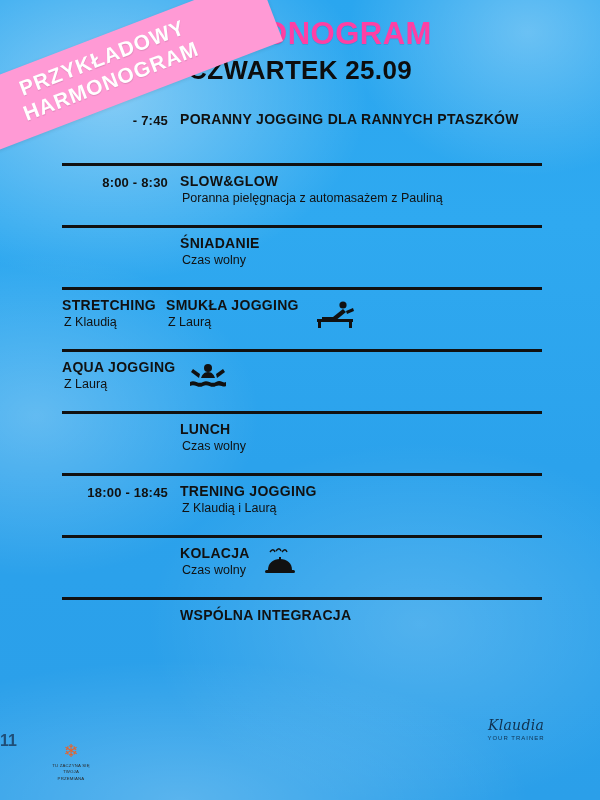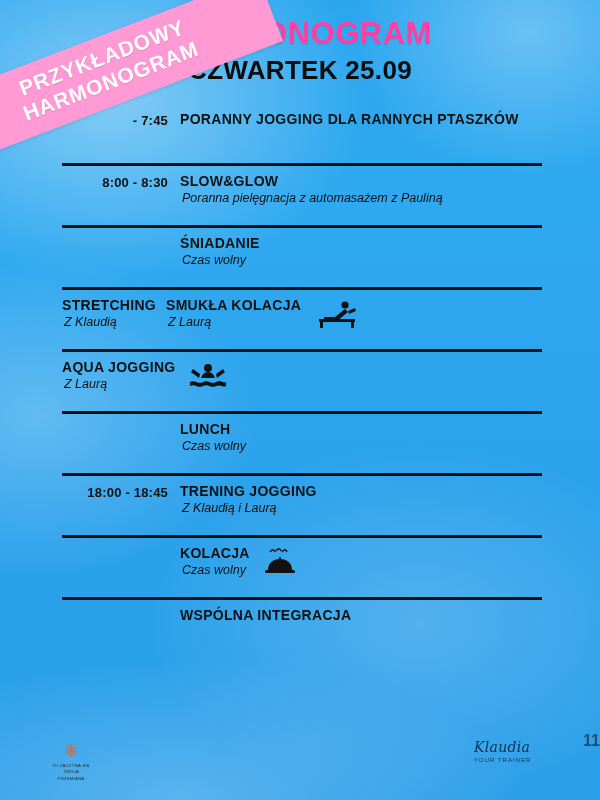--- a/index.html
+++ b/index.html
@@ -126,39 +126,38 @@
   .ev-title {
     color: #111111;
     font-size: 14px;
     font-weight: bold;
     letter-spacing: 0.3px;
     line-height: 1.2;
   }
   .ev-sub {
     color: #111111;
     font-size: 12.5px;
-    font-style: italic;
     line-height: 1.25;
     margin-top: 1px;
     padding-left: 2px;
   }
   .icon {
     flex: 0 0 auto;
     margin-left: 4px;
     align-self: center;
     line-height: 0;
   }
 
   
   .page-number {
     position: absolute;
     left: 0;
     top: 732px;
     width: 600px;
-    text-align: right;
+    text-align: left;
     color: #1b3f63;
     font-size: 16px;
     font-weight: bold;
     z-index: 3;
     opacity: 0.85;
   }
   .logo-left {
     position: absolute;
     left: 50px;
     top: 742px;
@@ -175,22 +174,23 @@
     margin-top: 3px;
     font-size: 4.3px;
     color: #2a2a2a;
     letter-spacing: 0.2px;
     line-height: 1.5;
     text-transform: uppercase;
   }
   .logo-right {
     position: absolute;
     right: 42px;
-    top: 740px;
+    top: 718px;
     width: 84px;
+    text-align: center;
     z-index: 3;
   }
   .logo-right .sig {
     font-family: "DejaVu Serif", serif;
     font-style: italic;
     font-size: 14px;
     color: #10314f;
     line-height: 1;
     letter-spacing: 0.3px;
   }
@@ -248,21 +248,21 @@
       </div>
     </div>
 
     <div class="row">
       <div class="row-body">
         <div class="block">
           <div class="ev-title">STRETCHING</div>
           <div class="ev-sub">Z Klaudią</div>
         </div>
         <div class="block">
-          <div class="ev-title">SMUKŁA KOLACJA</div>
+          <div class="ev-title">SMUKŁA JOGGING</div>
           <div class="ev-sub">Z Laurą</div>
         </div>
         <div class="icon">
           <svg width="44" height="30" viewBox="0 0 44 30" aria-hidden="true">
             <circle cx="30" cy="6" r="3.6" fill="#111"></circle>
             <path d="M30 10 L20 18 L9 18 L9 22 L22 22 L33 13 Z" fill="#111"></path>
             <rect x="4" y="20" width="36" height="3" fill="#111"></rect>
             <rect x="5" y="23" width="3" height="6" fill="#111"></rect>
             <rect x="36" y="23" width="3" height="6" fill="#111"></rect>
             <path d="M33 12 L40 9 L41 12 L34 15 Z" fill="#111"></path>

